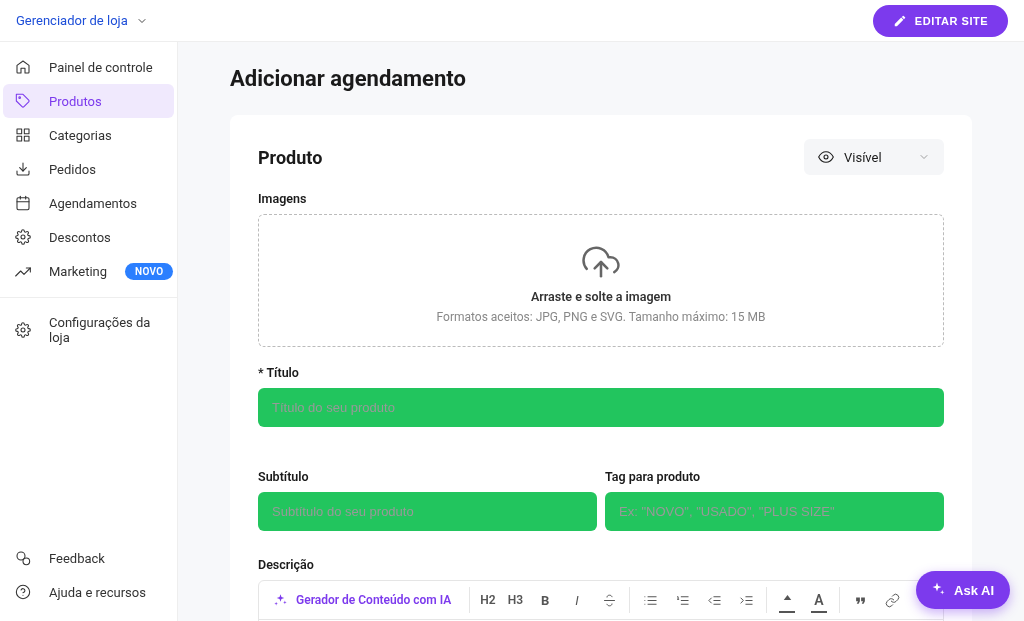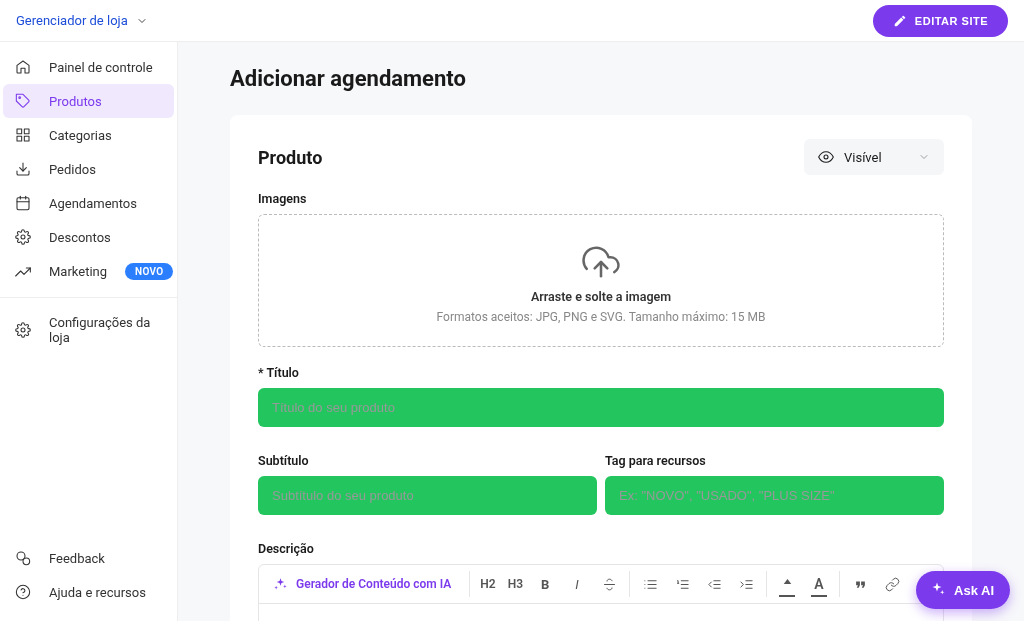--- a/index.html
+++ b/index.html
@@ -39,21 +39,21 @@
     .field-label { font-size: 12.5px; font-weight: 600; margin-bottom: 8px; display: block; color: #1a1a1a; }
     
     .dropzone { border: 1px dashed #bbb; border-radius: 6px; padding: 28px 20px 22px; text-align: center; color: #666; margin-bottom: 18px; }
     .dropzone-icon { width: 38px; height: 38px; margin: 0 auto 8px; display: block; }
     .dropzone-title { font-size: 12.5px; font-weight: 600; color: #333; margin-bottom: 6px; }
     .dropzone-sub { font-size: 12px; color: #888; }
     
     .text-input { width: 100%; background: #22c55e; border: none; border-radius: 6px; padding: 12px 14px; font-size: 13px; color: #333; outline: none; }
     .text-input::placeholder { color: #999; }
     
-    .field-row { display: flex; gap: 8px; margin-top: 26px; }
+    .field-row { display: flex; gap: 8px; margin-top: 42px; }
     .field-col { flex: 1; }
     .field-block { margin-bottom: 0; }
     
     .toolbar { display: flex; align-items: center; border: 1px solid #e5e5e5; border-radius: 6px 6px 0 0; background: #fff; margin-top: 8px; flex-wrap: wrap; }
     .toolbar-row { display: flex; align-items: center; width: 100%; }
     .toolbar-row:first-child { border-bottom: 1px solid #e5e5e5; }
     .ai-btn { display: flex; align-items: center; gap: 8px; padding: 10px 14px; color: #7c3aed; font-size: 12px; font-weight: 600; cursor: pointer; }
     .ai-btn svg { width: 15px; height: 15px; }
     .tb-sep { width: 1px; height: 26px; background: #e5e5e5; margin: 0 4px; }
     .tb-btn { width: 32px; height: 38px; display: flex; align-items: center; justify-content: center; cursor: pointer; color: #555; font-size: 13px; }
@@ -203,21 +203,21 @@
         <label class="field-label">* Título</label>
         <input class="text-input" type="text" placeholder="Título do seu produto" style="">
       </div>
 
       <div class="field-row">
         <div class="field-col">
           <label class="field-label">Subtítulo</label>
           <input class="text-input" type="text" placeholder="Subtítulo do seu produto" style="">
         </div>
         <div class="field-col">
-          <label class="field-label">Tag para recursos</label>
+          <label class="field-label">Tag para produto</label>
           <input class="text-input" type="text" placeholder="Ex: &quot;NOVO&quot;, &quot;USADO&quot;, &quot;PLUS SIZE&quot;" style="">
         </div>
       </div>
 
       <div style="margin-top:26px">
         <label class="field-label">Descrição</label>
         <div class="toolbar">
           <div class="toolbar-row">
             <div class="ai-btn">
               <svg viewBox="0 0 24 24" fill="currentColor">

